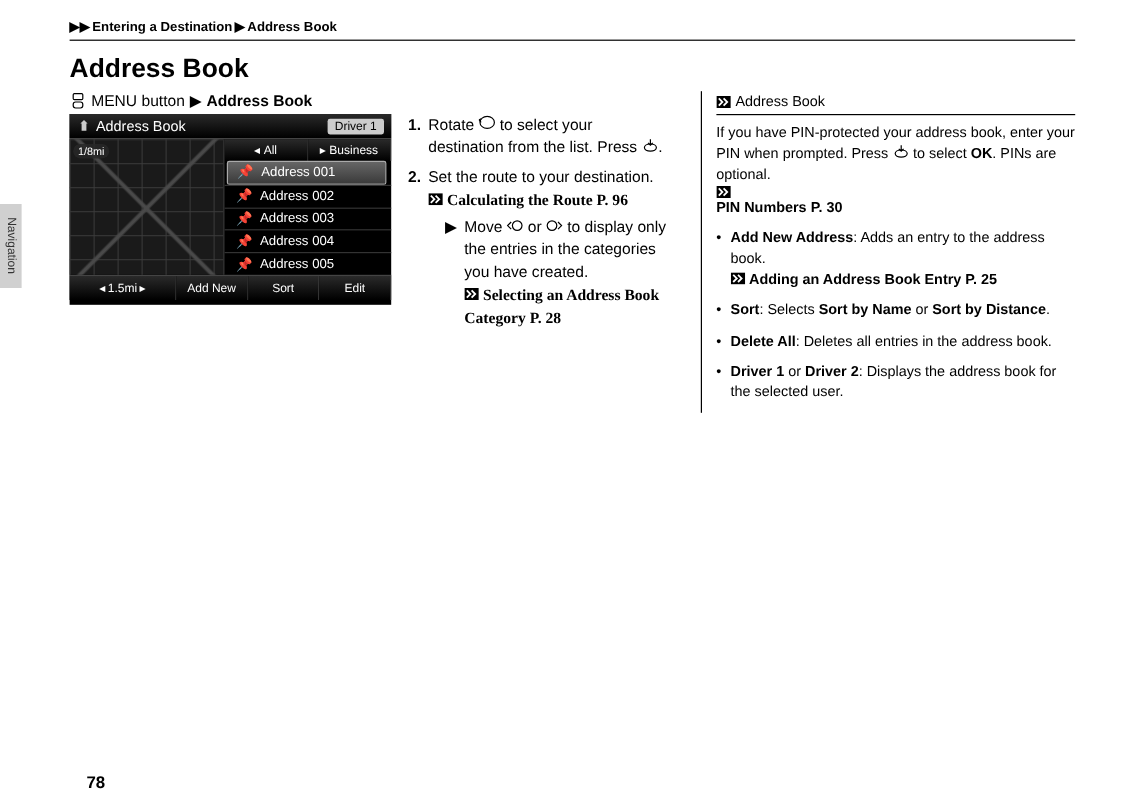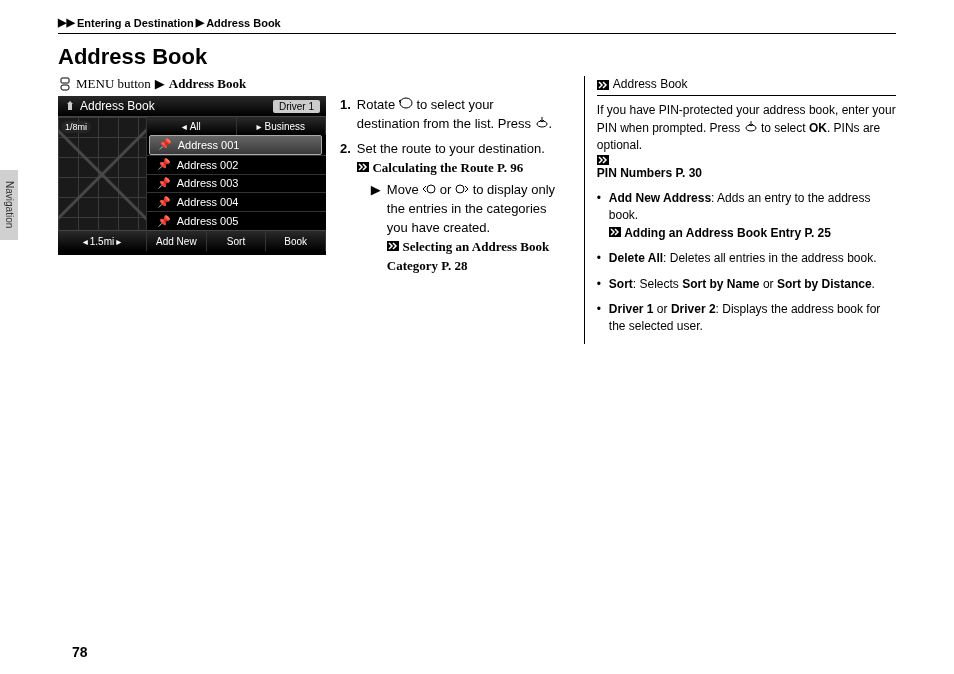--- a/index.html
+++ b/index.html
@@ -54,21 +54,20 @@
     border-left: 1px solid #000;
     padding-left: 12px;
     font-size: 12px;
     line-height: 1.45;
   }
   .instruction {
     display: flex;
     align-items: center;
     gap: 4px;
     margin-bottom: 4px;
-    font-family: Liberation Serif, serif;
   }
   .lead-text {
     margin: 4px 0 10px 0;
     font-size: 13px;
   }
   .left-row {
     display: flex;
     gap: 14px;
   }
   .screenshot {
@@ -104,20 +103,21 @@
   }
   .ss-body {
     display: flex;
     height: 113px;
   }
   .ss-map {
     width: 88px;
     background: #1a1a1a;
     position: relative;
     border-right: 1px solid #333;
+    padding-left: 40px;
   }
   .ss-map::before {
     content: "";
     position: absolute;
     inset: 0;
     background:
       linear-gradient(45deg, transparent 48%, #555 49%, #555 50%, transparent 51%),
       linear-gradient(-45deg, transparent 48%, #555 49%, #555 50%, transparent 51%),
       linear-gradient(#444 1px, transparent 1px),
       linear-gradient(90deg, #444 1px, transparent 1px);
@@ -351,21 +351,21 @@
             </div>
           </div>
           <div class="ss-footer">
             <div class="cell scale">
                 <span>◂</span>
                 <span>1.5mi</span>
                 <span>▸</span>
               </div>
             <div class="cell">Add New</div>
             <div class="cell">Sort</div>
-            <div class="cell">Book</div>
+            <div class="cell">Edit</div>
           </div>
         </div>
 
         <div class="main-steps">
           <div class="step">
             <span class="num">1.</span>
             <span class="body">
               <span>Rotate </span><span class="icon-circ">
                   <svg width="14" height="12" viewBox="0 0 14 12">
                     <ellipse cx="7" cy="6" rx="6" ry="5" fill="none" stroke="#000"></ellipse>
@@ -443,24 +443,24 @@
           <span class="bullet-body">
             <b>Add New Address</b><span>: Adds an entry to the address book.</span><br>
             <span class="dblb"><svg width="12" height="10" viewBox="0 0 12 10">
                   <rect width="12" height="10" fill="#000"></rect>
                   <path d="M2 2 L5 5 L2 8 M6 2 L9 5 L6 8" stroke="#fff" fill="none" stroke-width="1.5"></path>
                 </svg></span>
             <b><span>Adding an Address Book Entry</span> <span>P. 25</span></b>
           </span>
         </li>
         <li>
-          <b>Delete All</b><span>: Deletes all entries in the address book.</span>
+          <b>Sort</b><span>: Selects </span><b>Sort by Name</b><span> or </span><b>Sort by Distance</b><span>.</span>
         </li>
         <li>
-          <b>Sort</b><span>: Selects </span><b>Sort by Name</b><span> or </span><b>Sort by Distance</b><span>.</span>
+          <b>Delete All</b><span>: Deletes all entries in the address book.</span>
         </li>
         <li>
           <b>Driver 1</b><span> or </span><b>Driver 2</b><span>: Displays the address book for the selected user.</span>
         </li>
       </ul>
     </div>
   </div>
 </div>
 
 <div class="page-num">78</div>

